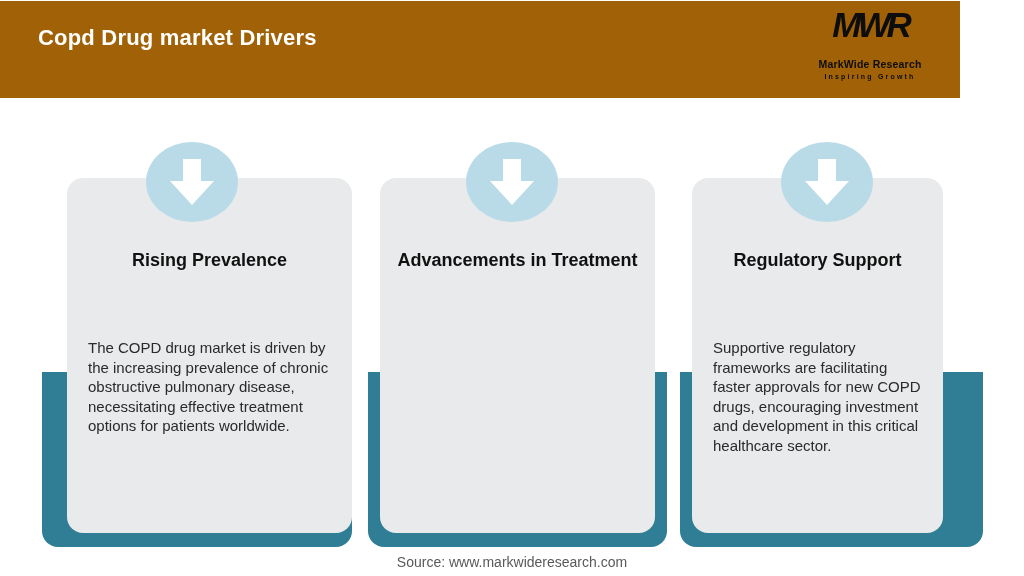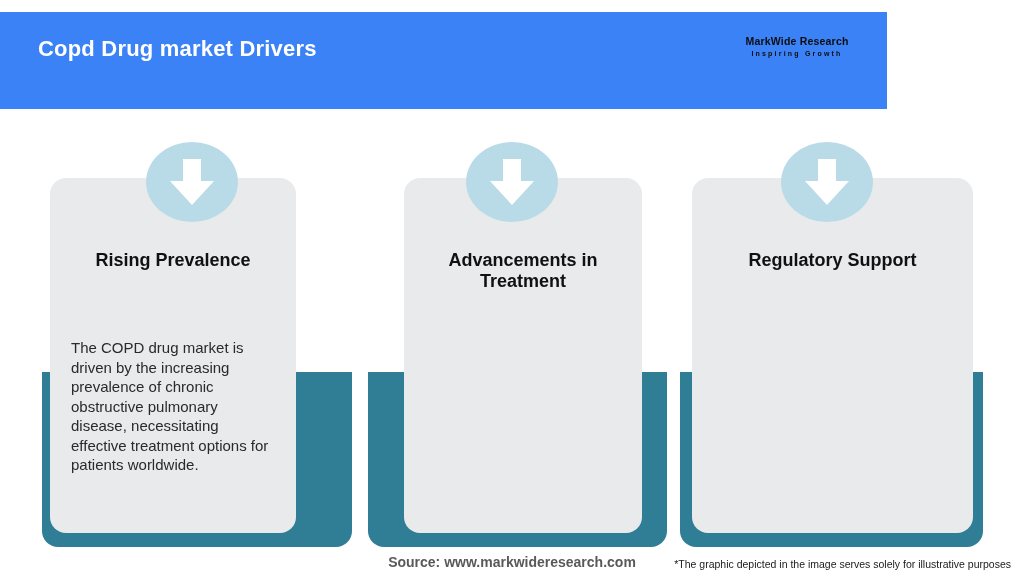--- a/index.html
+++ b/index.html
@@ -6,22 +6,22 @@
   body {
     width: 1024px; height: 576px;
     background: #ffffff;
     font-family: "Liberation Sans", sans-serif;
     overflow: hidden;
   }
   .canvas { position: relative; width: 1024px; height: 576px; background: #ffffff; }
 
   
   .topbar {
-    position: absolute; left: 0; top: 12px; width: 887px; height: 97px;
-    background: #3b82f6;
+    position: absolute; left: 0; top: 1px; width: 960px; height: 97px;
+    background: #a16207;
   }
   .page-title {
     position: absolute; left: 38px; top: 24px; margin: 0;
     font-size: 22px; font-weight: bold; color: #ffffff; letter-spacing: 0.2px;
   }
   .logo {
     position: absolute; right: 30px; top: 7px; width: 120px; text-align: center;
     color: #0d0d0d; line-height: 1;
   }
   .logo-acronym {
@@ -38,23 +38,23 @@
   }
   .backing-0 { left: 42px;  width: 310px; }
   .backing-1 { left: 368px; width: 299px; }
   .backing-2 { left: 680px; width: 303px; }
 
   
   .card {
     position: absolute; top: 178px; height: 355px;
     background: #E8EAEB; border-radius: 16px;
   }
-  .card-0 { left: 50px;  width: 246px; }
-  .card-1 { left: 404px; width: 238px; }
-  .card-2 { left: 692px; width: 281px; }
+  .card-0 { left: 67px;  width: 285px; }
+  .card-1 { left: 380px; width: 275px; }
+  .card-2 { left: 692px; width: 251px; }
 
   .card-title {
     position: absolute; top: 72px; left: 0; right: 0; margin: 0;
     text-align: center; font-size: 18px; font-weight: bold; color: #111111;
   }
   .card-desc {
     position: absolute; top: 152px; left: 13px; right: 11px; margin: 8px;
     font-size: 15px; line-height: 19.5px; color: #2a2a2a;
   }
 
@@ -64,35 +64,36 @@
     background: #B9DBE8; border-radius: 50%;
     display: flex; align-items: center; justify-content: center;
   }
   .circle-0 { left: 146px; }
   .circle-1 { left: 466px; }
   .circle-2 { left: 781px; }
 
   
   .source {
     position: absolute; left: 0; right: 0; top: 554px; margin: 0;
-    text-align: center; font-size: 14px; font-weight: bold; color: #595959;
+    text-align: center; font-size: 14px; font-weight: normal; color: #595959;
   }
   .disclaimer {
     position: absolute; right: 13px; top: 558px; margin: 0;
     font-size: 10.5px; color: #1a1a1a;
   }
 </style>
 </head>
 <body>
 
 <div class="canvas">
 
   <header class="topbar">
     <h1 class="page-title">Copd Drug market Drivers</h1>
     <div class="logo">
+      <div class="logo-acronym">MWR</div>
       <div class="logo-name">MarkWide Research</div>
       <div class="logo-tagline">Inspiring Growth</div>
     </div>
   </header>
 
   <div class="backing backing-0"></div>
   <div class="card card-0">
     <h2 class="card-title">Rising Prevalence</h2>
     <p class="card-desc">The COPD drug market is driven by the increasing prevalence of chronic obstructive pulmonary disease, necessitating effective treatment options for patients worldwide.</p>
   </div>
@@ -108,23 +109,23 @@
   </div>
   <div class="circle circle-1">
     <svg width="46" height="48" viewBox="0 0 46 48">
       <polygon points="14,1 32,1 32,23 45,23 23,47 1,23 14,23" fill="#ffffff"></polygon>
     </svg>
   </div>
 
   <div class="backing backing-2"></div>
   <div class="card card-2">
     <h2 class="card-title">Regulatory Support</h2>
+    <p class="card-desc">Supportive regulatory frameworks are facilitating faster approvals for new COPD drugs, encouraging investment and development in this critical healthcare sector.</p>
   </div>
   <div class="circle circle-2">
     <svg width="46" height="48" viewBox="0 0 46 48">
       <polygon points="14,1 32,1 32,23 45,23 23,47 1,23 14,23" fill="#ffffff"></polygon>
     </svg>
   </div>
 
   <p class="source">Source: www.markwideresearch.com</p>
-  <p class="disclaimer">*The graphic depicted in the image serves solely for illustrative purposes</p>
 
 </div>
 
 </body></html>

